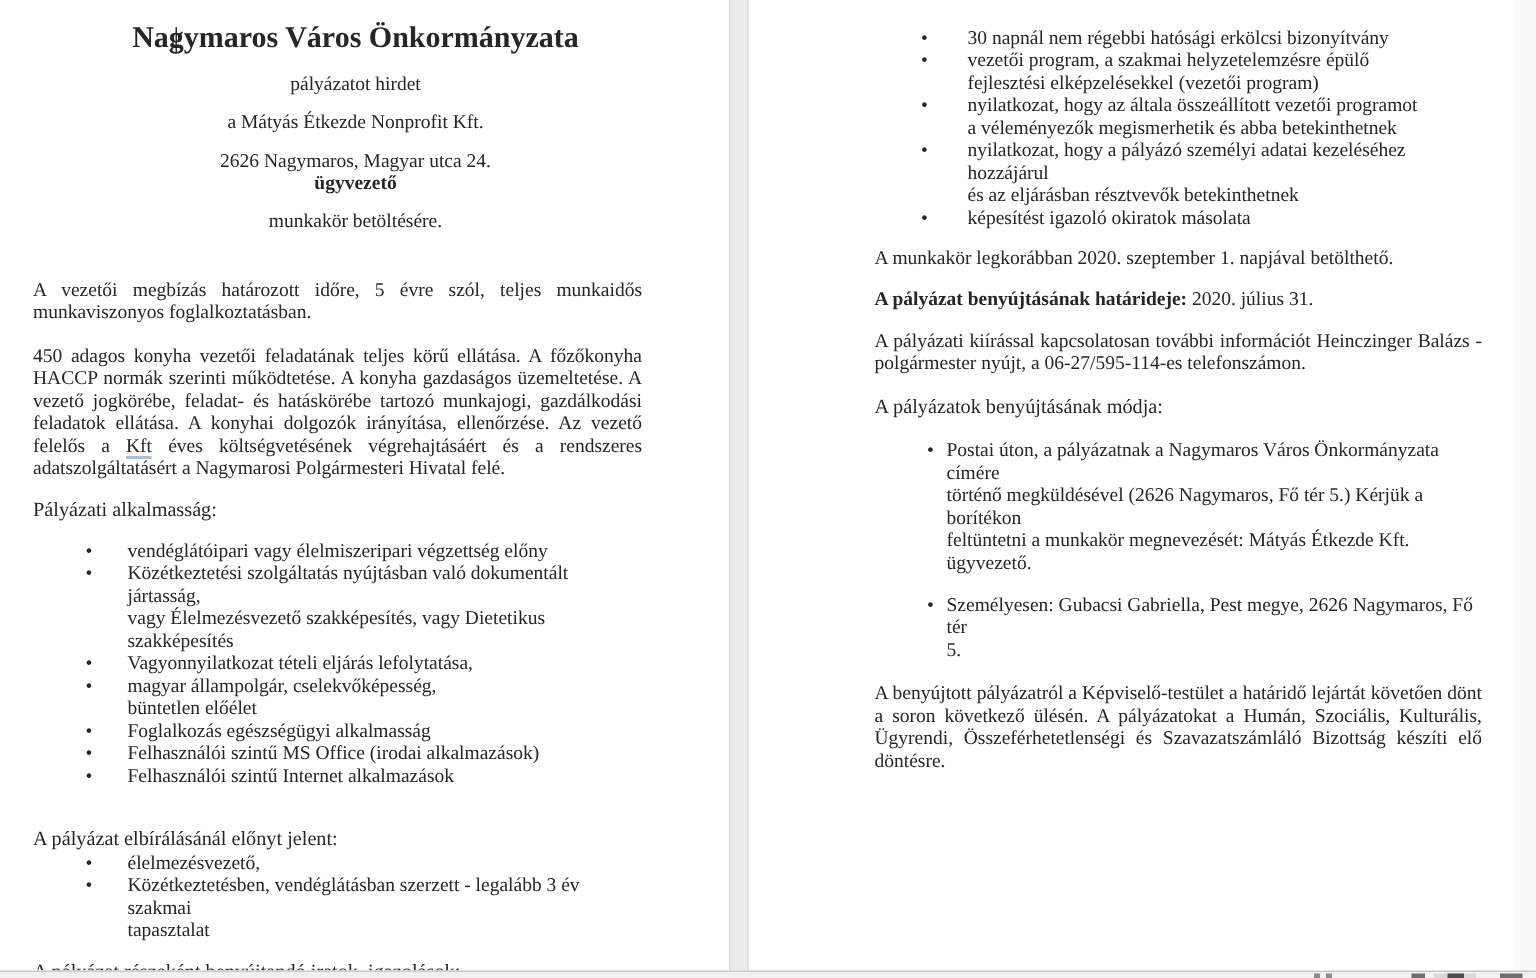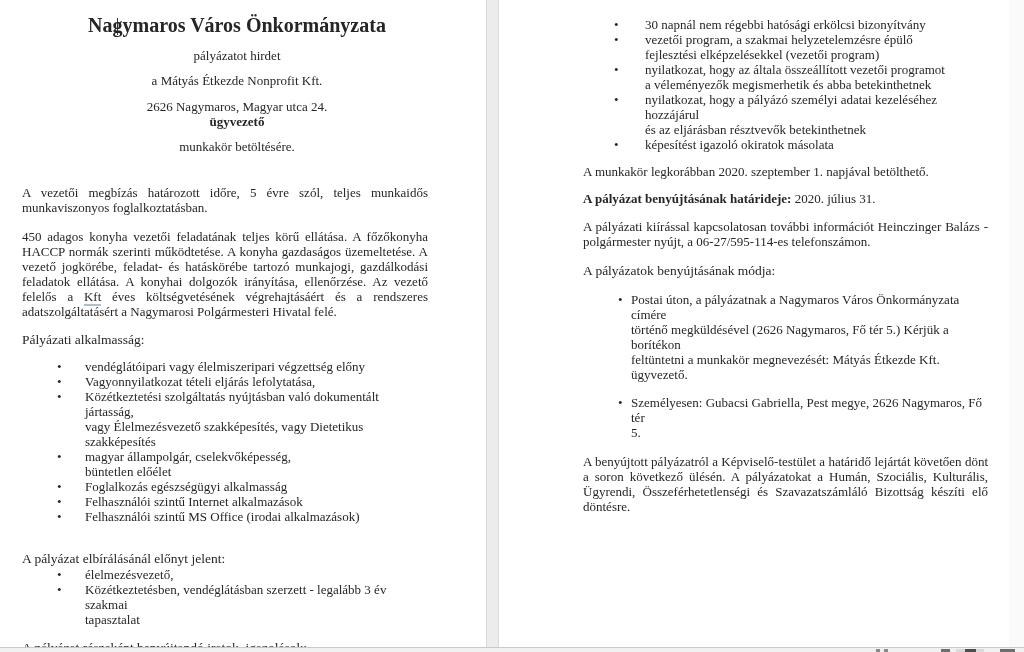--- a/index.html
+++ b/index.html
@@ -94,28 +94,28 @@
     <p class="t5 c">ügyvezető</p>
     <p class="t6 c">munkakör betöltésére.</p>
 
     <p class="pe j"><span>A vezetői megbízás határozott időre, 5 évre szól, teljes munkaidős munkaviszonyos foglalkoztatásban.</span></p>
 
     <p class="pd j"><span>450 adagos konyha vezetői feladatának teljes körű ellátása. A főzőkonyha HACCP normák szerinti működtetése. A konyha gazdaságos üzemeltetése. A vezető jogkörébe, feladat- és hatáskörébe tartozó munkajogi, gazdálkodási feladatok ellátása. A konyhai dolgozók irányítása, ellenőrzése. Az vezető felelős a </span><span class="kft">Kft</span><span> éves költségvetésének végrehajtásáért és a rendszeres adatszolgáltatásért a Nagymarosi Polgármesteri Hivatal felé.</span></p>
 
     <p class="h hc">Pályázati alkalmasság:</p>
     <ul class="ul-cond">
       <li>vendéglátóipari vagy élelmiszeripari végzettség előny</li>
-      <li>Vagyonnyilatkozat tételi eljárás lefolytatása,</li>
       <li>Közétkeztetési szolgáltatás nyújtásban való dokumentált jártasság,
 vagy Élelmezésvezető szakképesítés, vagy Dietetikus szakképesítés</li>
+      <li>Vagyonnyilatkozat tételi eljárás lefolytatása,</li>
       <li>magyar állampolgár, cselekvőképesség,
 büntetlen előélet</li>
       <li>Foglalkozás egészségügyi alkalmasság</li>
+      <li>Felhasználói szintű MS Office (irodai alkalmazások)</li>
       <li>Felhasználói szintű Internet alkalmazások</li>
-      <li>Felhasználói szintű MS Office (irodai alkalmazások)</li>
     </ul>
 
     <p class="h ha">A pályázat elbírálásánál előnyt jelent:</p>
     <ul class="ul-adv">
       <li>élelmezésvezető,</li>
       <li>Közétkeztetésben, vendéglátásban szerzett - legalább 3 év szakmai
 tapasztalat</li>
     </ul>
 
     <p class="h hd">A pályázat részeként benyújtandó iratok, igazolások:</p>

